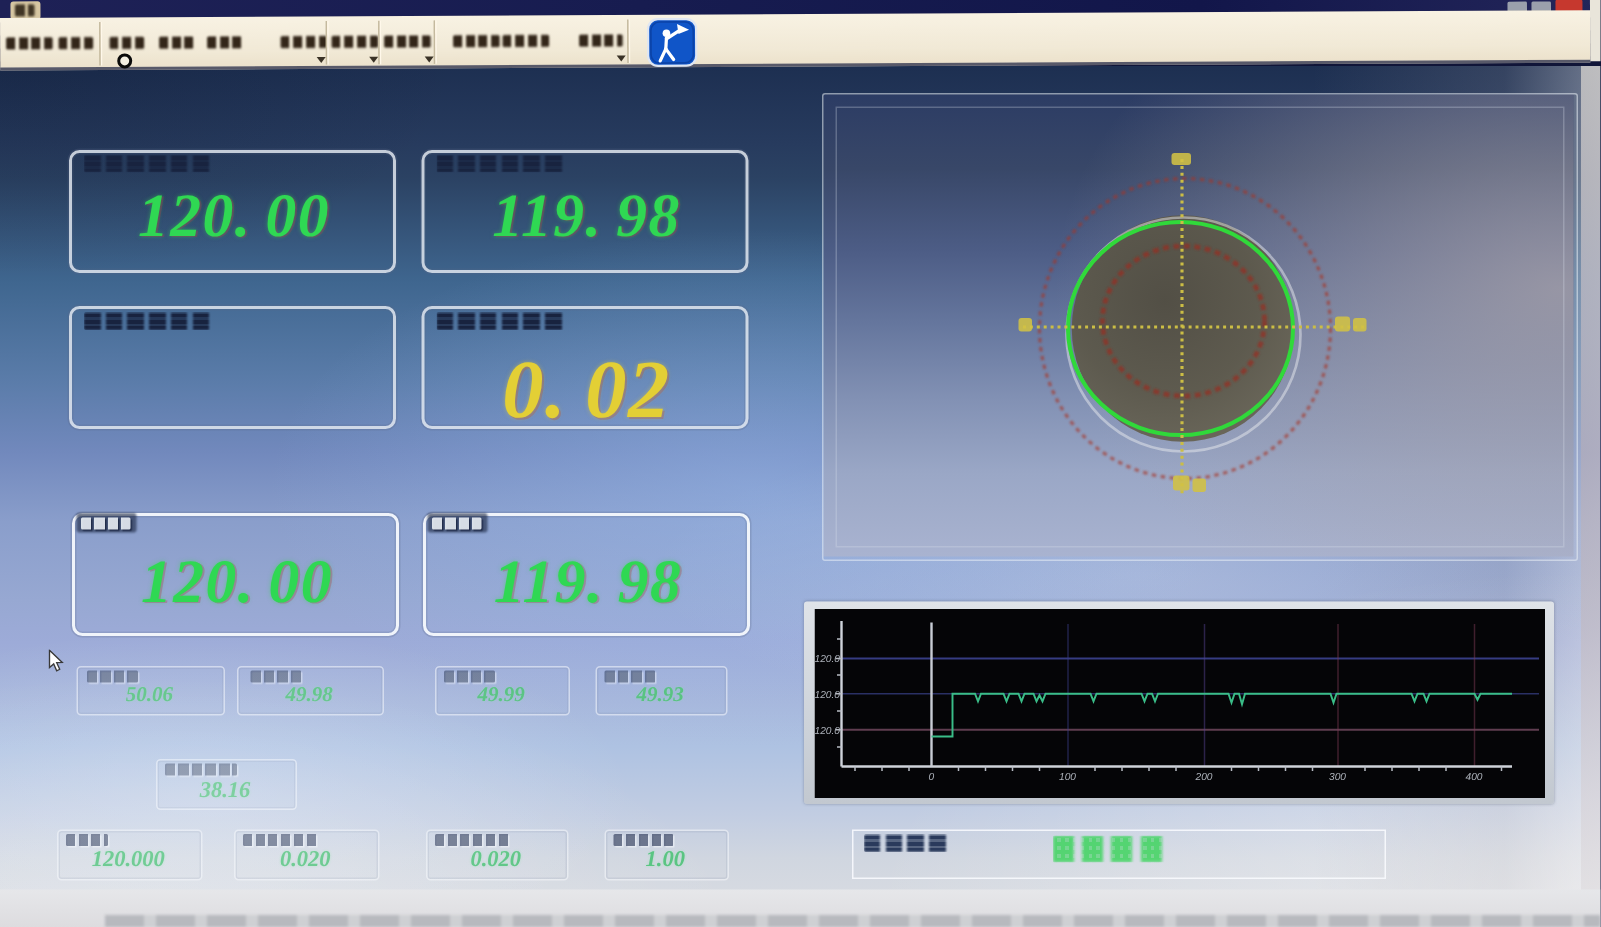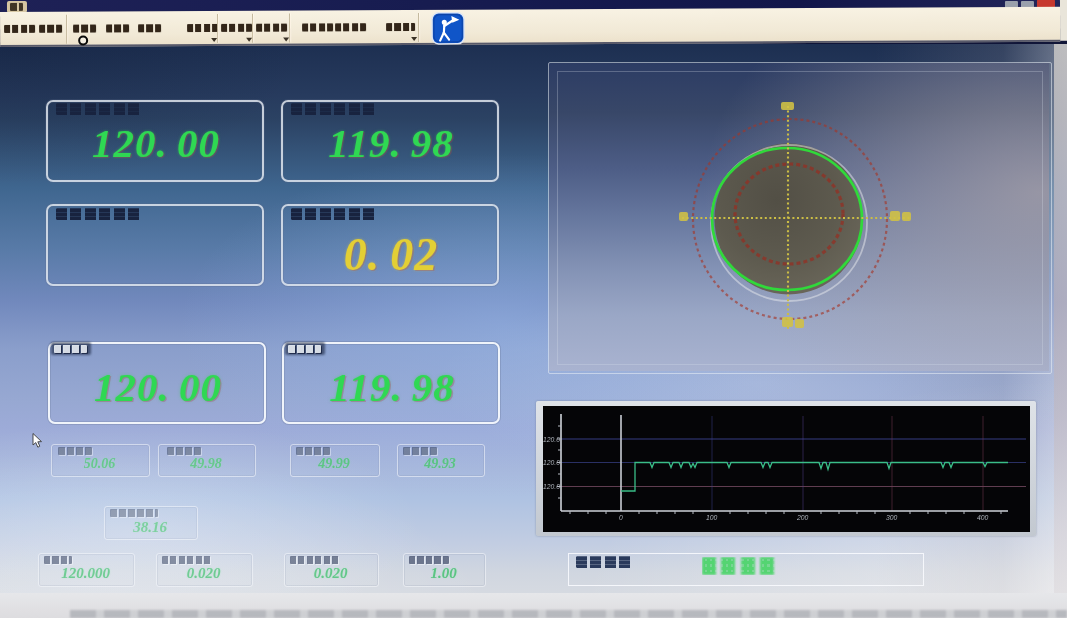--- a/index.html
+++ b/index.html
@@ -111,21 +111,21 @@
 
   <div class="panel" style="left:281px;top:100px;width:214px;height:78px;"></div>
   <span class="zh b12 abs" style="left:291px;top:103px;width:85px;color:#18233f;"></span>
   <div class="abs val" style="left:284px;top:119px;width:214px;text-align:center;font-size:41px;letter-spacing:1px;">119. 98</div>
 
   <div class="panel" style="left:46px;top:204px;width:214px;height:78px;"></div>
   <span class="zh b12 abs" style="left:56px;top:208px;width:85px;color:#18233f;"></span>
 
   <div class="panel" style="left:281px;top:204px;width:214px;height:78px;"></div>
   <span class="zh b12 abs" style="left:291px;top:208px;width:85px;color:#18233f;"></span>
-  <div class="abs val" style="left:284px;top:228px;width:214px;text-align:center;font-size:46px;letter-spacing:1px;color:#e3cf35;text-shadow:1.3px 1.3px 0 rgba(190,80,50,.3),0 0 3px rgba(225,205,60,.5);">0. 02</div>
+  <div class="abs val" style="left:284px;top:228px;width:214px;text-align:center;font-size:55px;letter-spacing:1px;color:#e3cf35;text-shadow:1.3px 1.3px 0 rgba(190,80,50,.3),0 0 3px rgba(225,205,60,.5);">0. 02</div>
 
   <div class="panel" style="left:48px;top:342px;width:214px;height:78px;border-color:rgba(244,248,252,.95);"></div>
   <div class="abs" style="left:51px;top:342px;width:40px;height:13px;background:rgba(28,38,66,.62);border-radius:2px;filter:blur(.8px);"></div>
   <span class="zh b8 wsh abs" style="left:54px;top:345px;width:33px;color:rgba(240,245,250,.88);"></span>
   <div class="abs val" style="left:51px;top:363px;width:214px;text-align:center;font-size:41px;letter-spacing:1px;">120. 00</div>
 
   <div class="panel" style="left:282px;top:342px;width:214px;height:78px;border-color:rgba(244,248,252,.95);"></div>
   <div class="abs" style="left:285px;top:342px;width:40px;height:13px;background:rgba(28,38,66,.62);border-radius:2px;filter:blur(.8px);"></div>
   <span class="zh b8 wsh abs" style="left:288px;top:345px;width:33px;color:rgba(240,245,250,.88);"></span>
   <div class="abs val" style="left:285px;top:363px;width:214px;text-align:center;font-size:41px;letter-spacing:1px;">119. 98</div>

